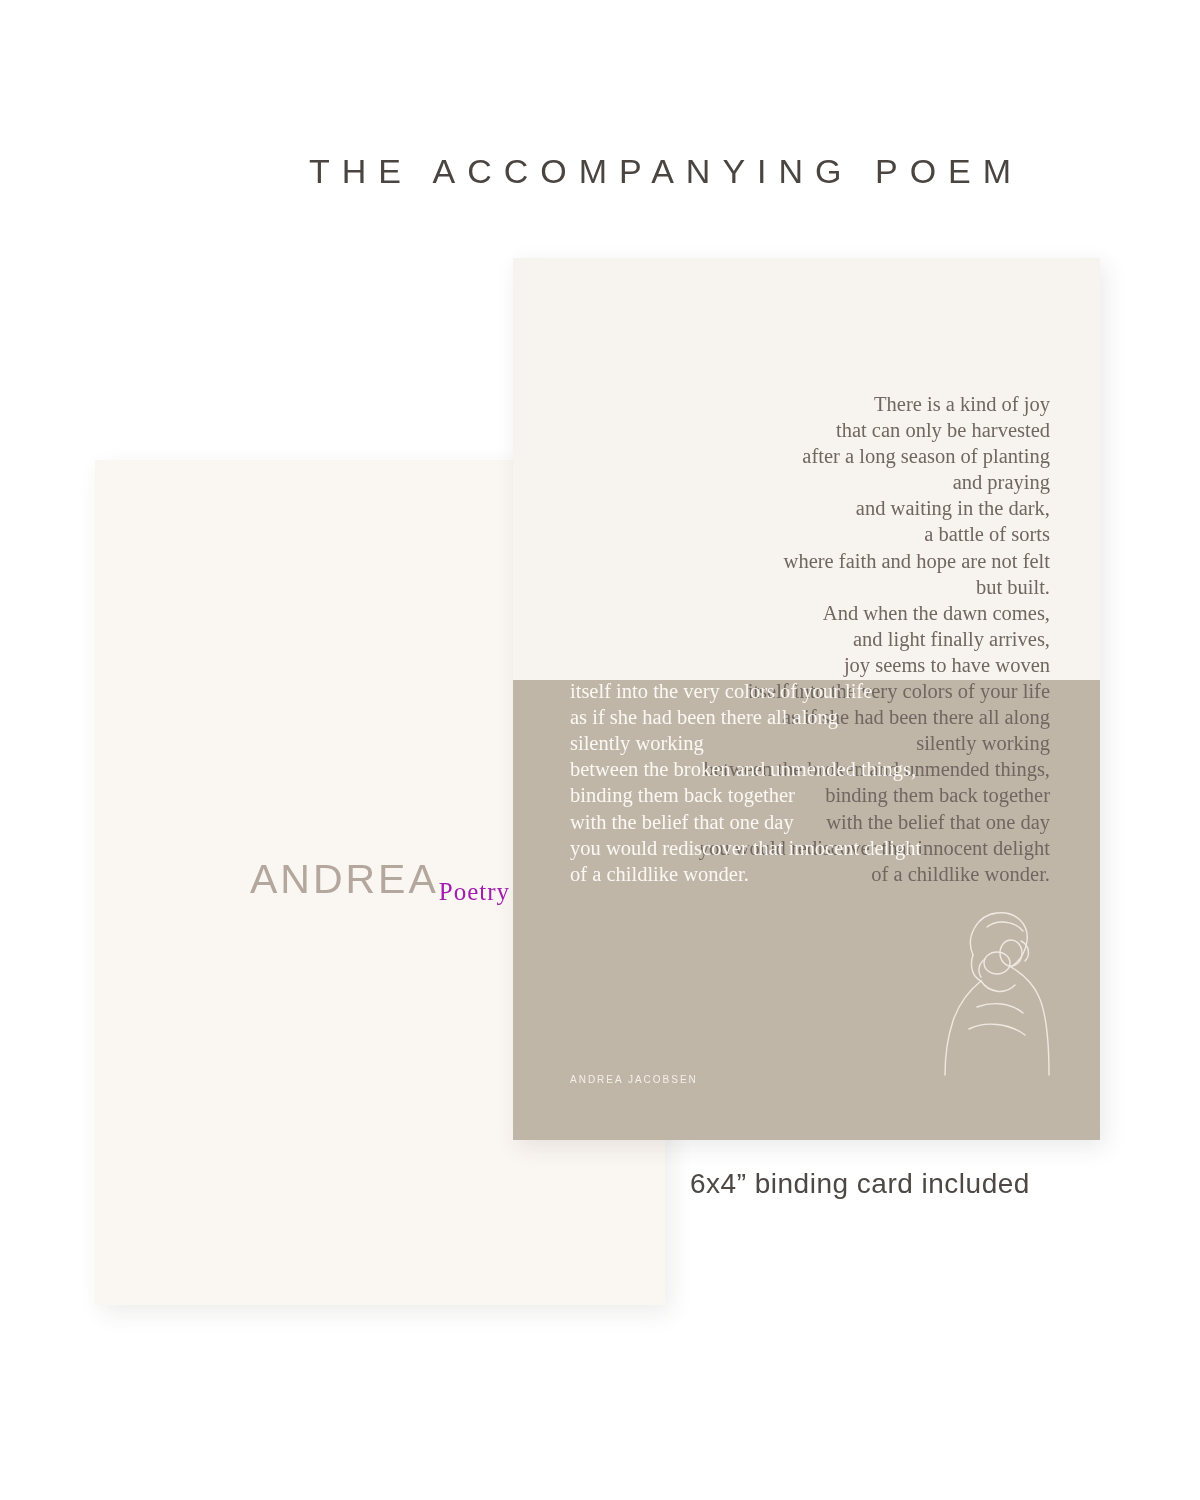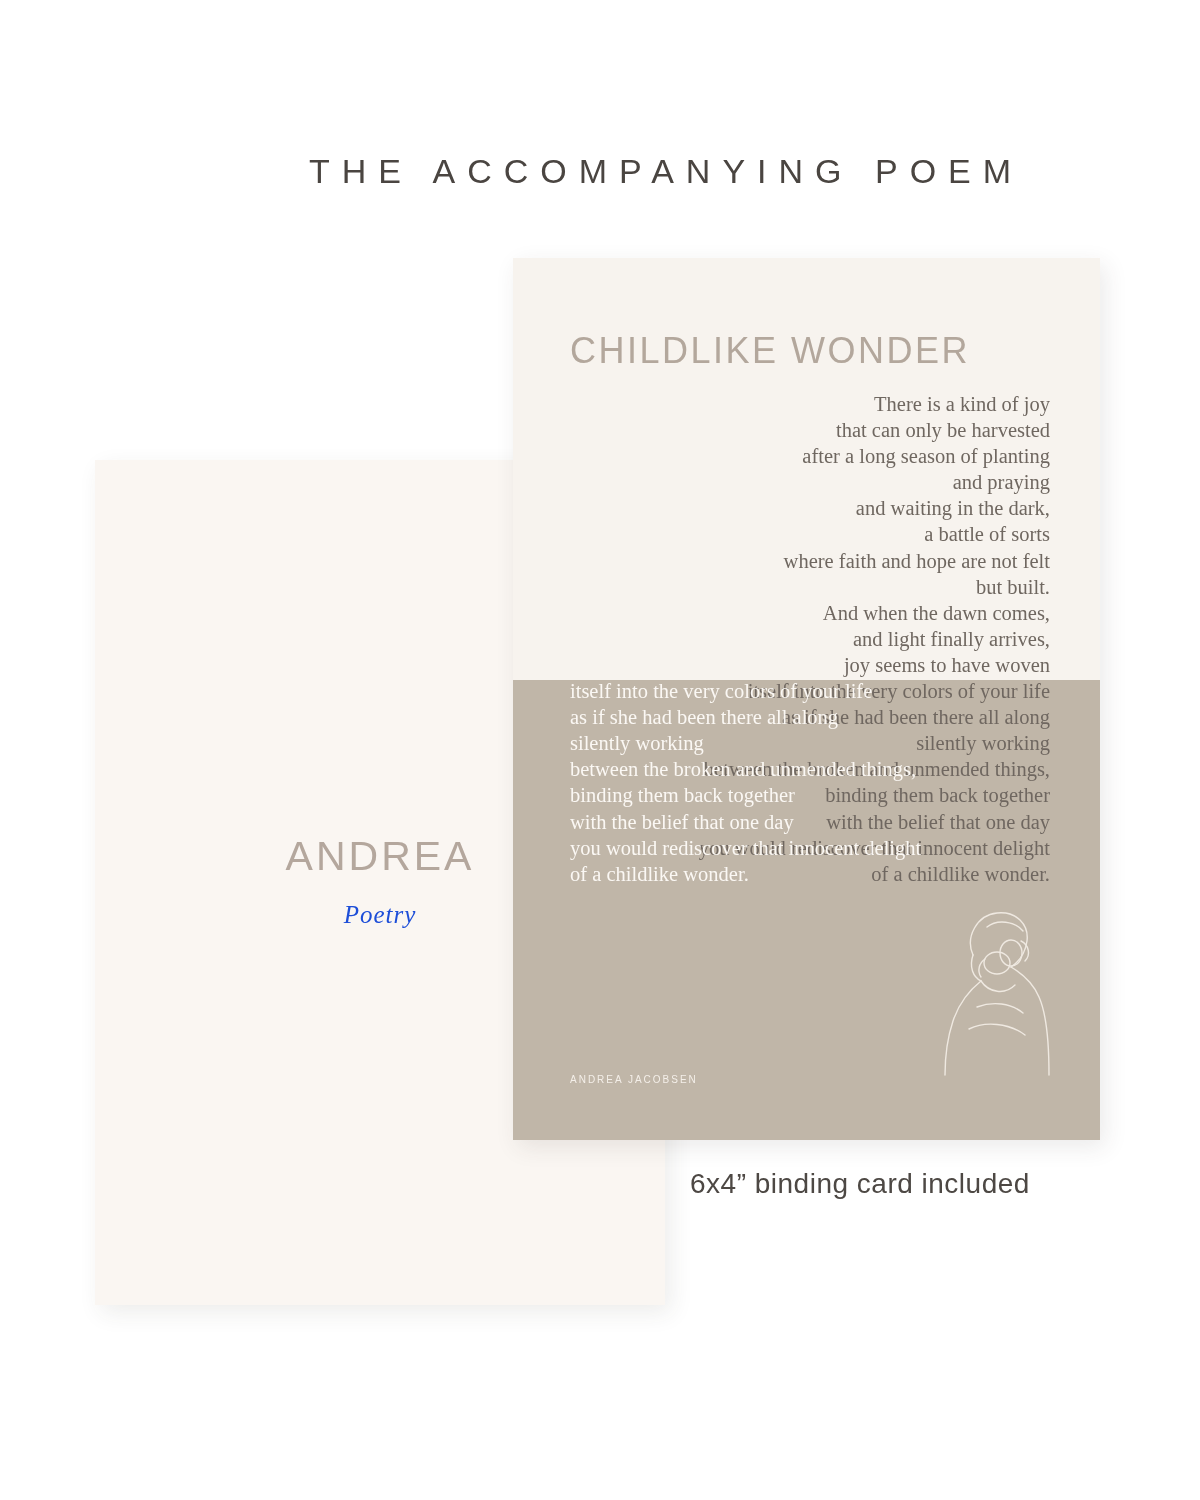--- a/index.html
+++ b/index.html
@@ -41,21 +41,21 @@
     background: #faf6f2;
     box-shadow: 6px 8px 22px rgba(60,50,45,0.09);
   }
   .back-card-inner {
     position: absolute;
     left: 0;
     top: 0;
     width: 100%;
     height: 100%;
     display: flex;
-    flex-direction: column;
+    flex-direction: row;
     align-items: center;
     justify-content: center;
   }
   .brand-logo {
     text-align: center;
     color: #b9aca2;
     line-height: 1.0;
   }
   .brand-line1, .brand-line2 {
     font-family: "Liberation Sans", sans-serif;
@@ -63,23 +63,22 @@
     font-weight: 300;
     letter-spacing: 3px;
     color: #b4a79d;
     display: block;
   }
   .brand-line1 { margin-bottom: 6px; }
   .brand-line2 { margin-left: -6px; }
   .brand-sub {
     margin-top: 18px;
     font-family: "Liberation Serif", serif;
-    font-style: italic;
     font-size: 25px;
-    color: #1d4ed8;
+    color: #a21caf;
     letter-spacing: 1px;
   }
 
   
   .poem-card {
     position: absolute;
     left: 513px;
     top: 258px;
     width: 587px;
     height: 882px;
@@ -182,21 +181,20 @@
       <span class="brand-line1">ANDREA</span>
     </div>
     <div class="brand-sub">Poetry</div>
   </div>
 </div>
 
 <div class="poem-card">
   <div class="poem-top"></div>
   <div class="poem-bottom"></div>
 
-  <div class="poem-title">CHILDLIKE WONDER</div>
 
   <div class="poem-body">There is a kind of joy
 that can only be harvested
 after a long season of planting
 and praying
 and waiting in the dark,
 a battle of sorts
 where faith and hope are not felt
 but built.
 And when the dawn comes,

